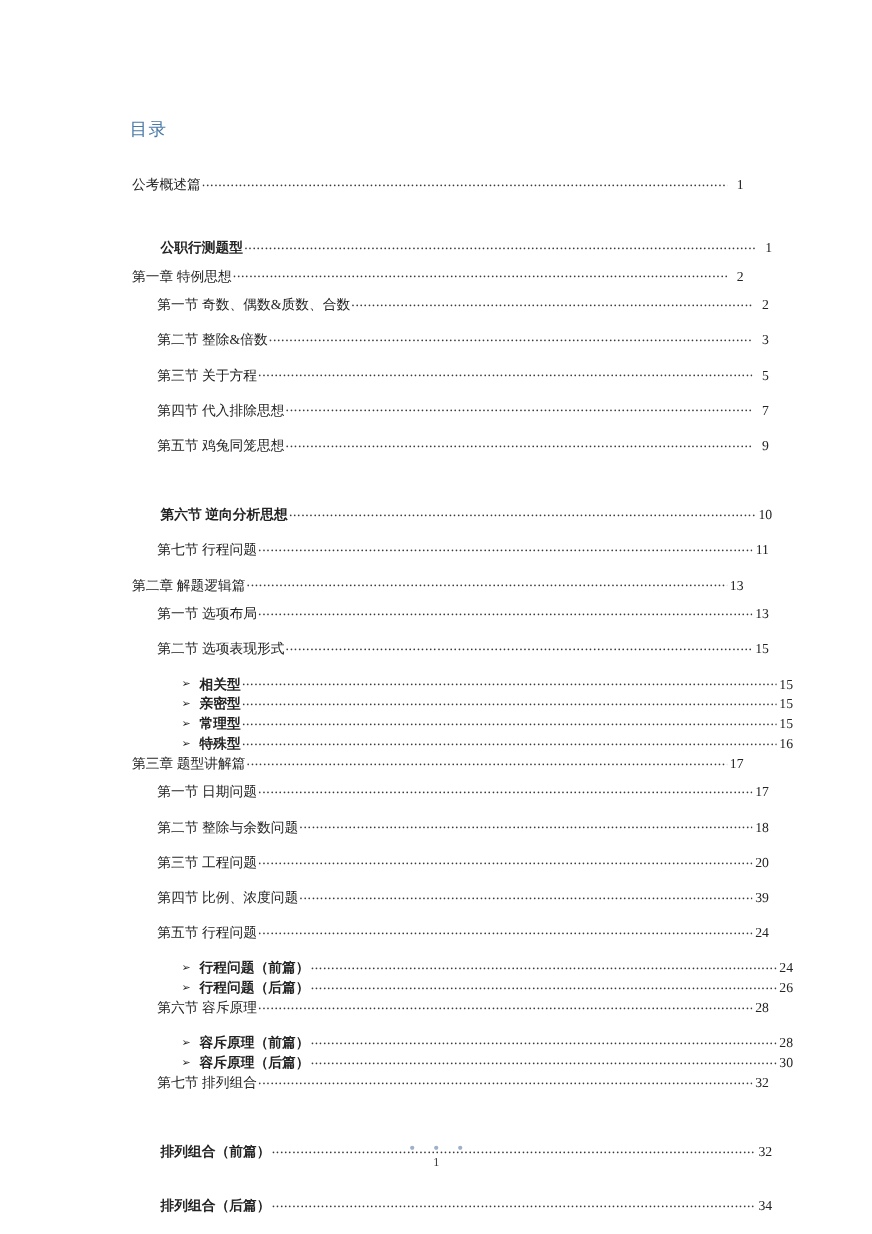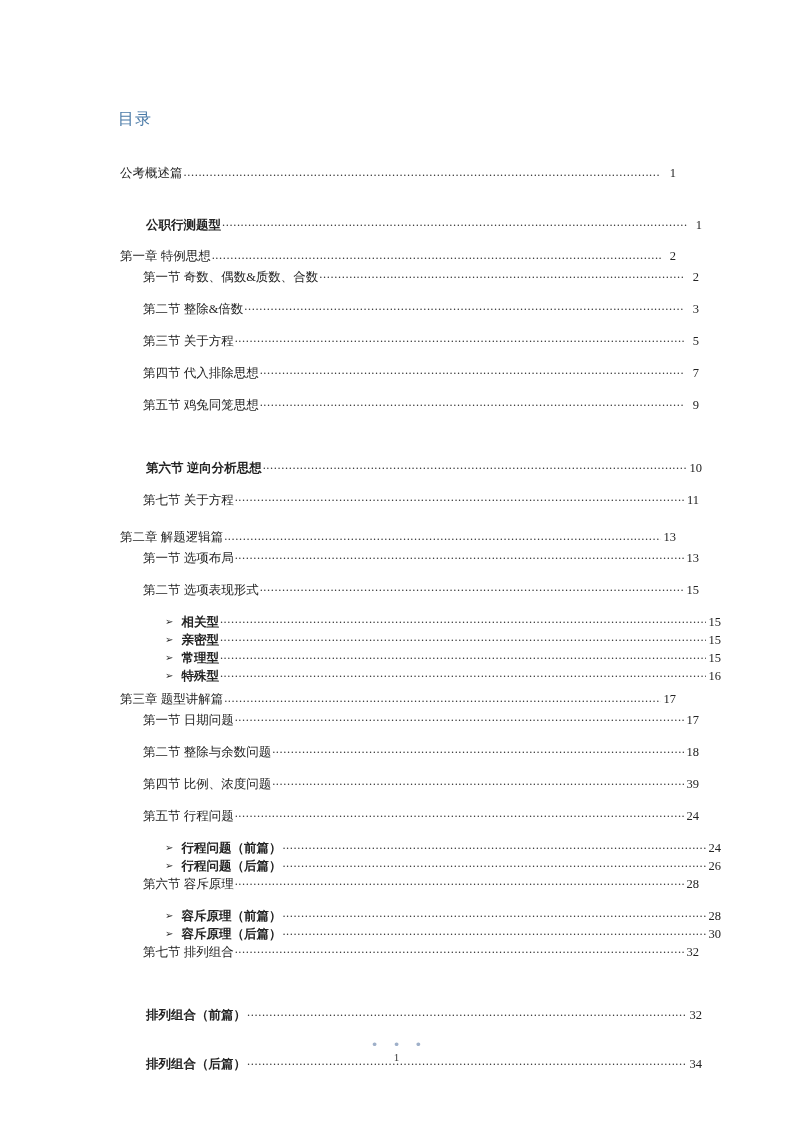--- a/index.html
+++ b/index.html
@@ -89,21 +89,21 @@
 
   .toc-row .pageno {
     flex: 0 0 auto;
     font-size: 12.5px;
     text-align: right;
     min-width: 14px;
     font-family: "Liberation Serif", "DejaVu Serif", serif;
   }
 
   
-  .lvl0 { padding-left: 0px; align-items: center; }
+  .lvl0 { padding-left: 0px; }
   .lvl1 { padding-left: 23px; }
   .lvl1b { padding-left: 26px; margin-top: 31px; }
   .lvl2 { padding-left: 45px; }
 
   .bold .label { font-weight: bold; }
   .bold .pageno { font-weight: normal; }
 
   
   .h-tight { height: 26px; }
   .h-normal { height: 32px; }
@@ -181,21 +181,21 @@
         <span class="label">第五节 鸡兔同笼思想</span>
         <span class="leader"></span>
         <span class="pageno">9</span>
       </div>
       <div class="toc-row lvl1b bold h-normal">
         <span class="label">第六节 逆向分析思想</span>
         <span class="leader"></span>
         <span class="pageno">10</span>
       </div>
       <div class="toc-row lvl1 h-normal">
-        <span class="label">第七节 关于方程</span>
+        <span class="label">第七节 行程问题</span>
         <span class="leader"></span>
         <span class="pageno">11</span>
       </div>
       <div class="toc-row lvl0 h-tight">
         <span class="label">第二章 解题逻辑篇</span>
         <span class="leader"></span>
         <span class="pageno">13</span>
       </div>
       <div class="toc-row lvl1 h-normal">
         <span class="label">第一节 选项布局</span>
@@ -238,20 +238,25 @@
       </div>
       <div class="toc-row lvl1 h-normal">
         <span class="label">第一节 日期问题</span>
         <span class="leader"></span>
         <span class="pageno">17</span>
       </div>
       <div class="toc-row lvl1 h-normal">
         <span class="label">第二节 整除与余数问题</span>
         <span class="leader"></span>
         <span class="pageno">18</span>
+      </div>
+      <div class="toc-row lvl1 h-normal">
+        <span class="label">第三节 工程问题</span>
+        <span class="leader"></span>
+        <span class="pageno">20</span>
       </div>
       <div class="toc-row lvl1 h-normal">
         <span class="label">第四节 比例、浓度问题</span>
         <span class="leader"></span>
         <span class="pageno">39</span>
       </div>
       <div class="toc-row lvl1 h-normal">
         <span class="label">第五节 行程问题</span>
         <span class="leader"></span>
         <span class="pageno">24</span>

